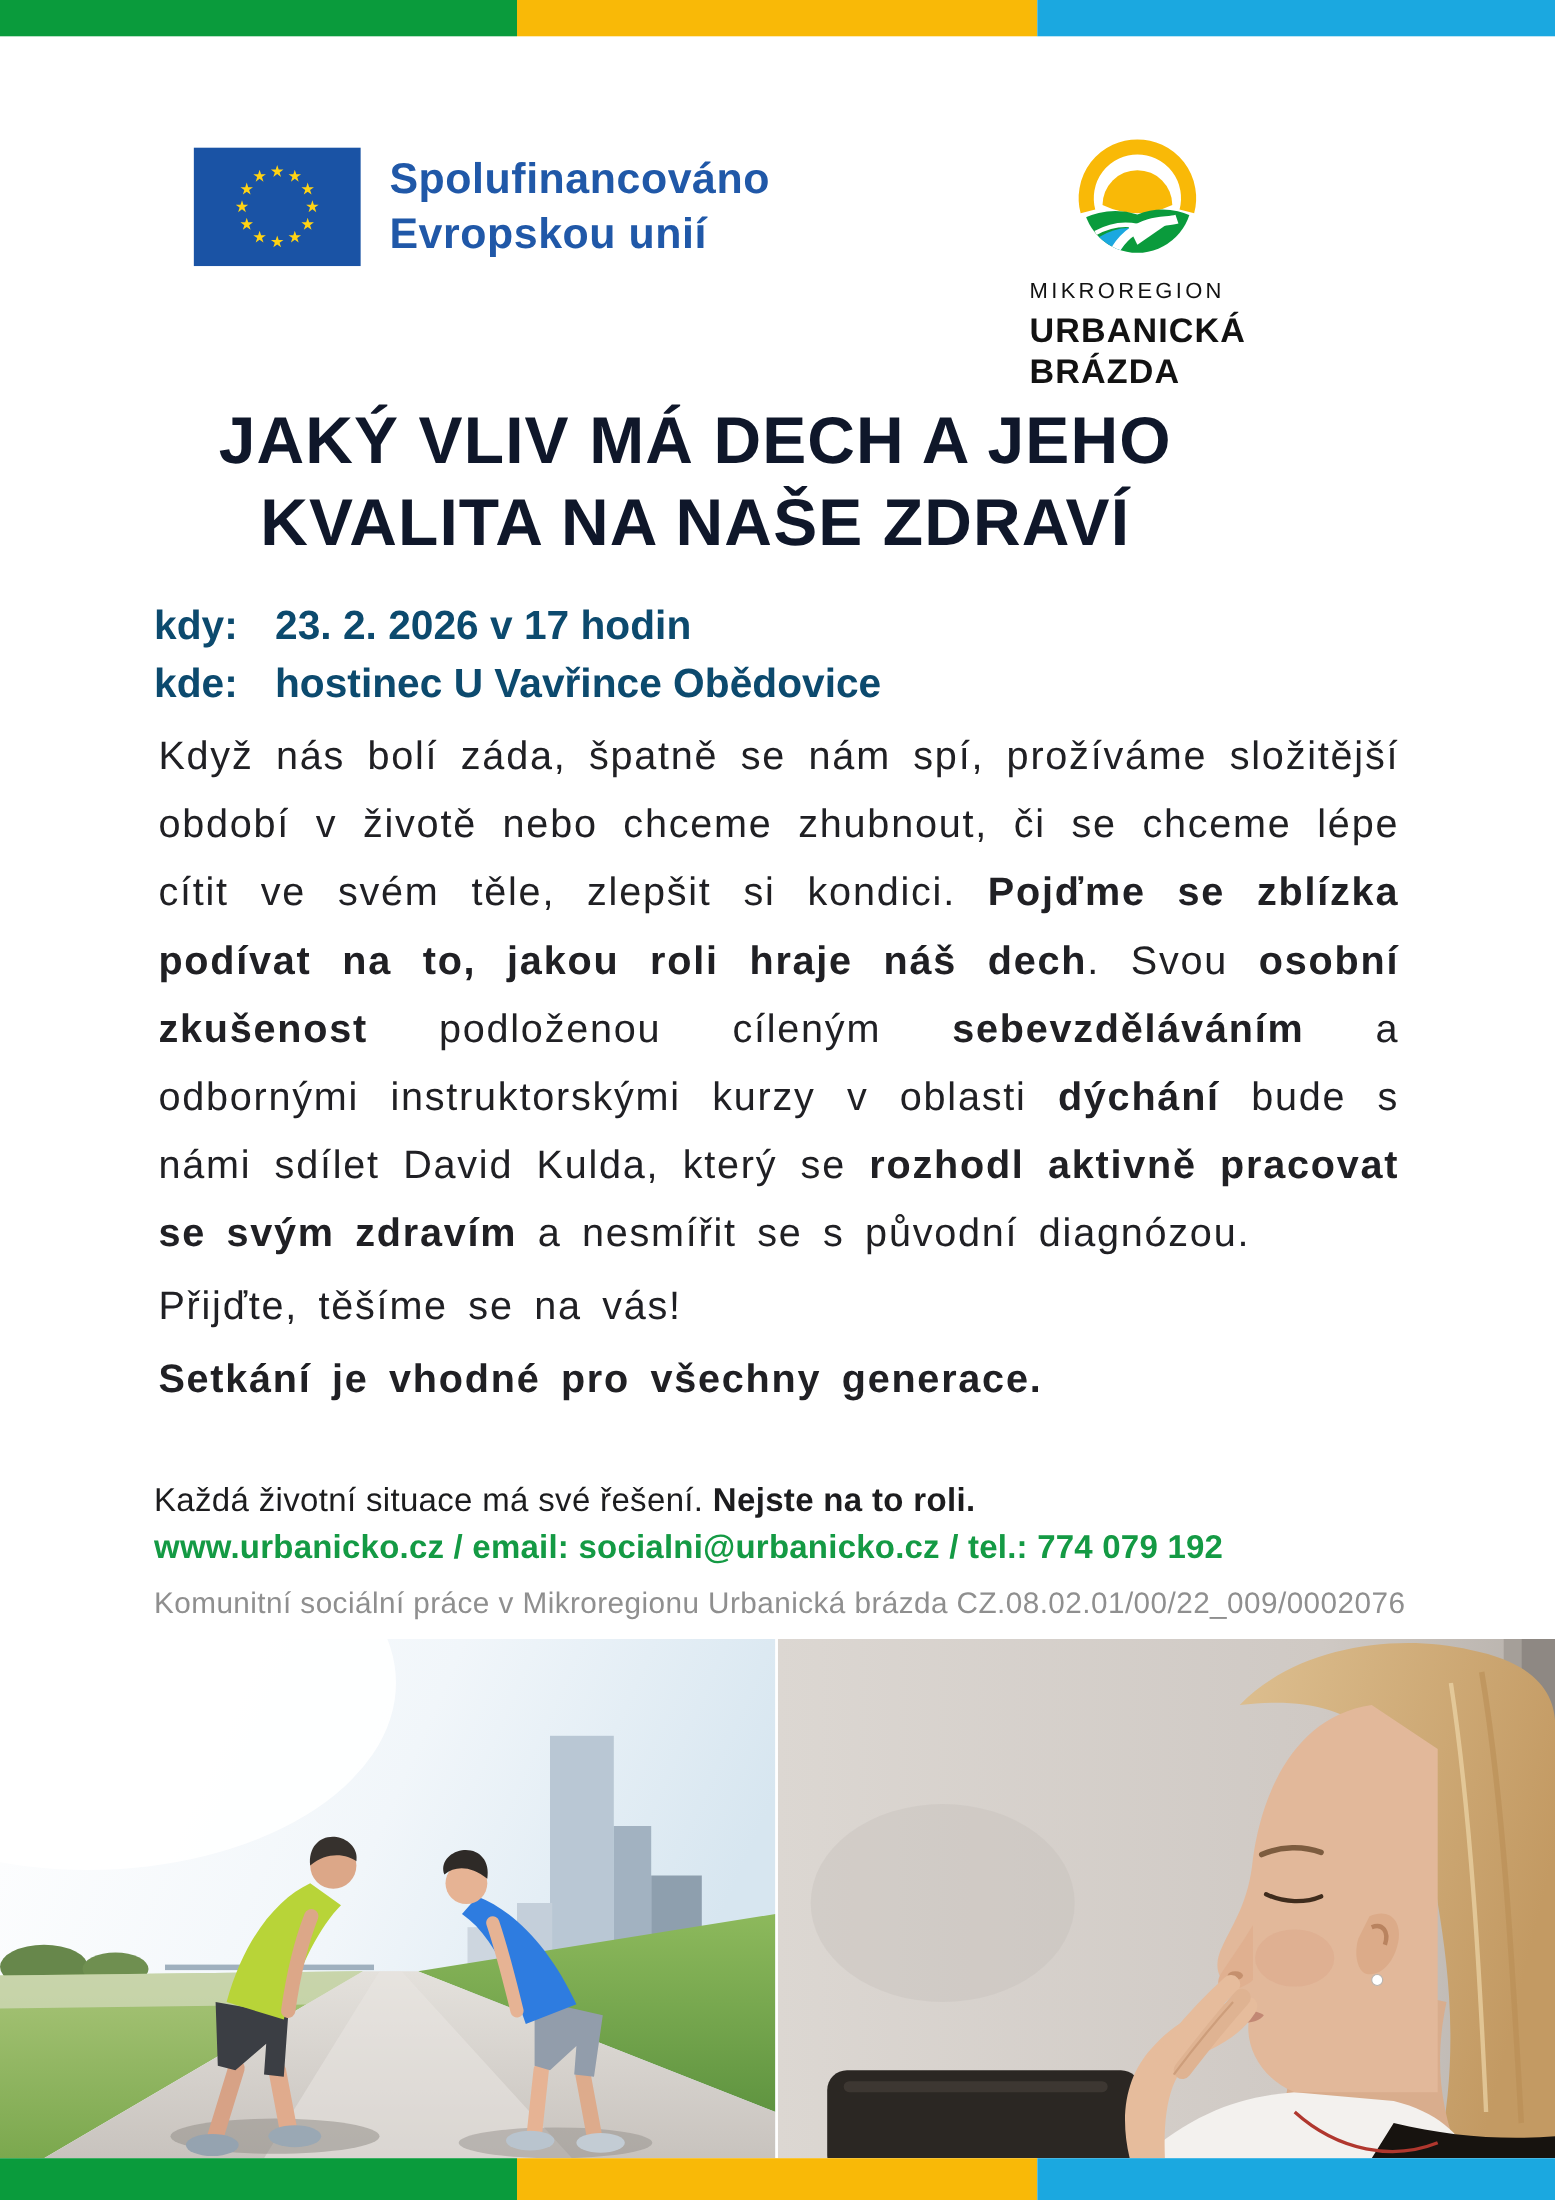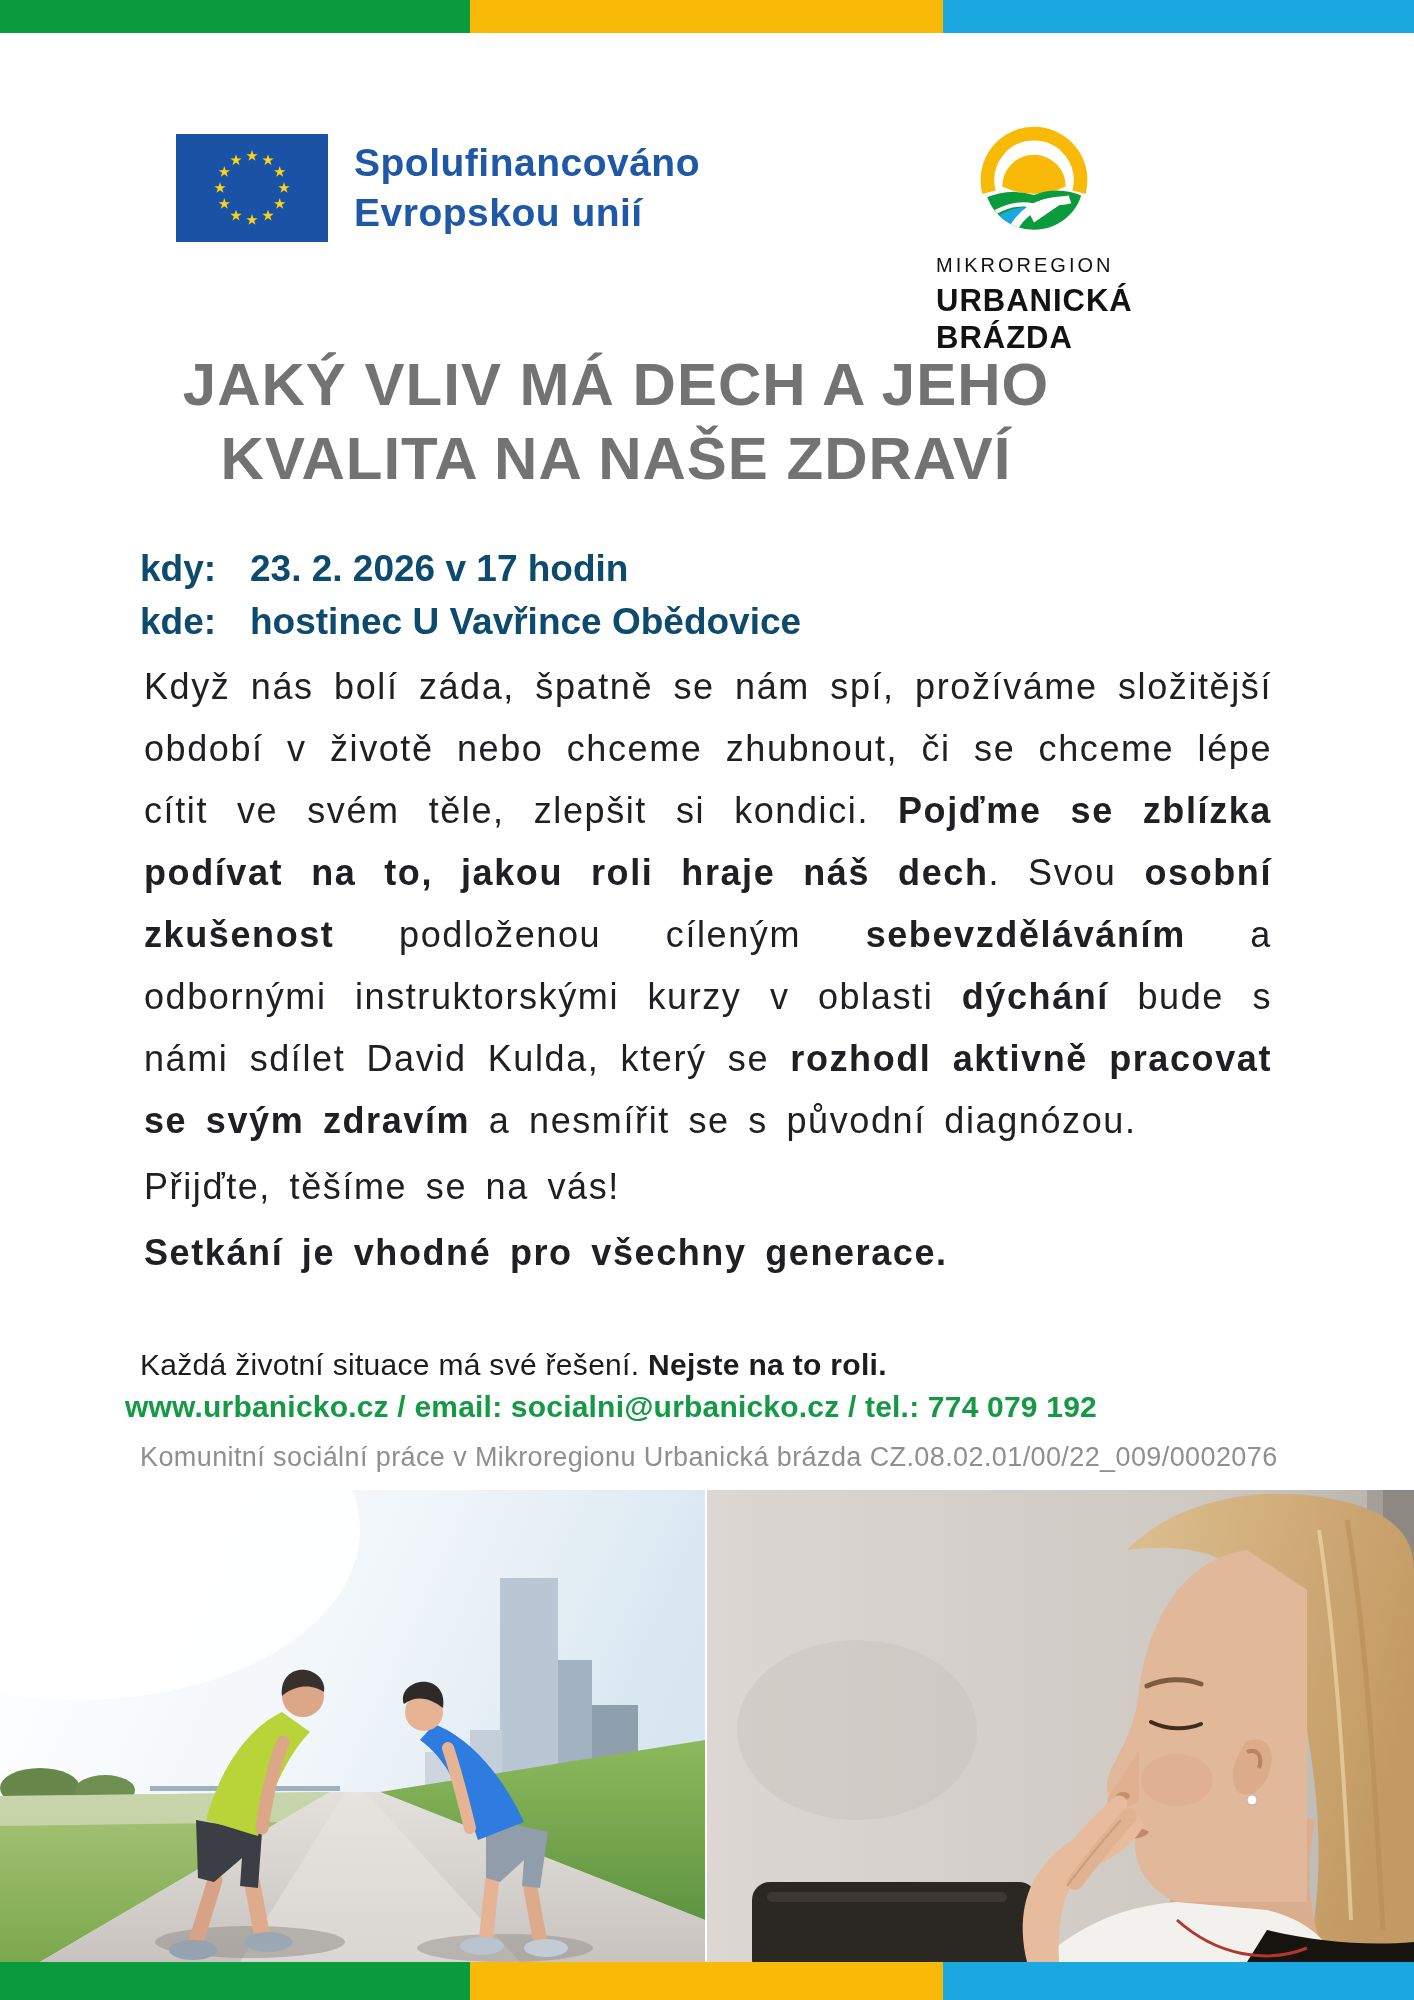--- a/index.html
+++ b/index.html
@@ -16,34 +16,34 @@
   .eu-logo{position:absolute;left:152px;top:134px;display:flex;align-items:center;gap:26px;padding-left:24px;}
   .eu-flag{width:152px;height:108px;display:block;}
   .eu-text{font-weight:700;font-size:39px;line-height:50px;color:#2058A8;letter-spacing:.5px;}
   
   .mik-logo{position:absolute;left:936px;top:122px;display:flex;align-items:center;gap:20px;flex-direction:column;}
   .mik-emblem{width:110px;height:112px;display:block;}
   .mik-text{display:flex;flex-direction:column;color:#121212;}
   .mik-small{font-size:20px;letter-spacing:3px;font-weight:500;margin-bottom:5px;}
   .mik-big{font-size:31px;font-weight:800;line-height:37px;letter-spacing:1px;}
   
-  .title{position:absolute;left:0;top:348px;width:1232px;margin:0;text-align:center;
-         font-size:60px;line-height:74px;font-weight:800;color:#737373;letter-spacing:1px;}
+  .title{position:absolute;left:0;top:348px;width:1232px;margin:16px;text-align:center;
+         font-size:60px;line-height:74px;font-weight:800;color:#0f172a;letter-spacing:1px;}
   
   .event{position:absolute;left:140px;top:542px;font-size:37px;font-weight:700;
          color:#0c4a6e;line-height:53px;}
   .ev-label{display:inline-block;width:110px;}
   
   .body-text{position:absolute;left:140px;top:652px;width:1136px;font-size:36px;
              line-height:62px;color:#202024;letter-spacing:1.6px;word-spacing:7px;}
   .par{margin:4px;text-align:justify;}
   .par strong,.bold{font-weight:700;}
   
   .footer1{position:absolute;left:140px;top:1348px;font-size:30px;color:#1c1c1e;letter-spacing:.3px;}
-  .footer2{position:absolute;left:125px;top:1390px;font-size:30px;font-weight:700;color:#149A44;letter-spacing:.2px;}
+  .footer2{position:absolute;left:140px;top:1390px;font-size:30px;font-weight:700;color:#149A44;letter-spacing:.2px;}
   .footer3{position:absolute;left:140px;top:1442px;font-size:27px;color:#8F8F8F;letter-spacing:.4px;}
   
   .photo{position:absolute;top:1490px;height:472px;overflow:hidden;}
   .photo-left{left:0;width:705px;}
   .photo-right{left:707px;width:707px;}
   .photo svg{display:block;width:100%;height:100%;}
 </style>
 </head>
 <body>
 

